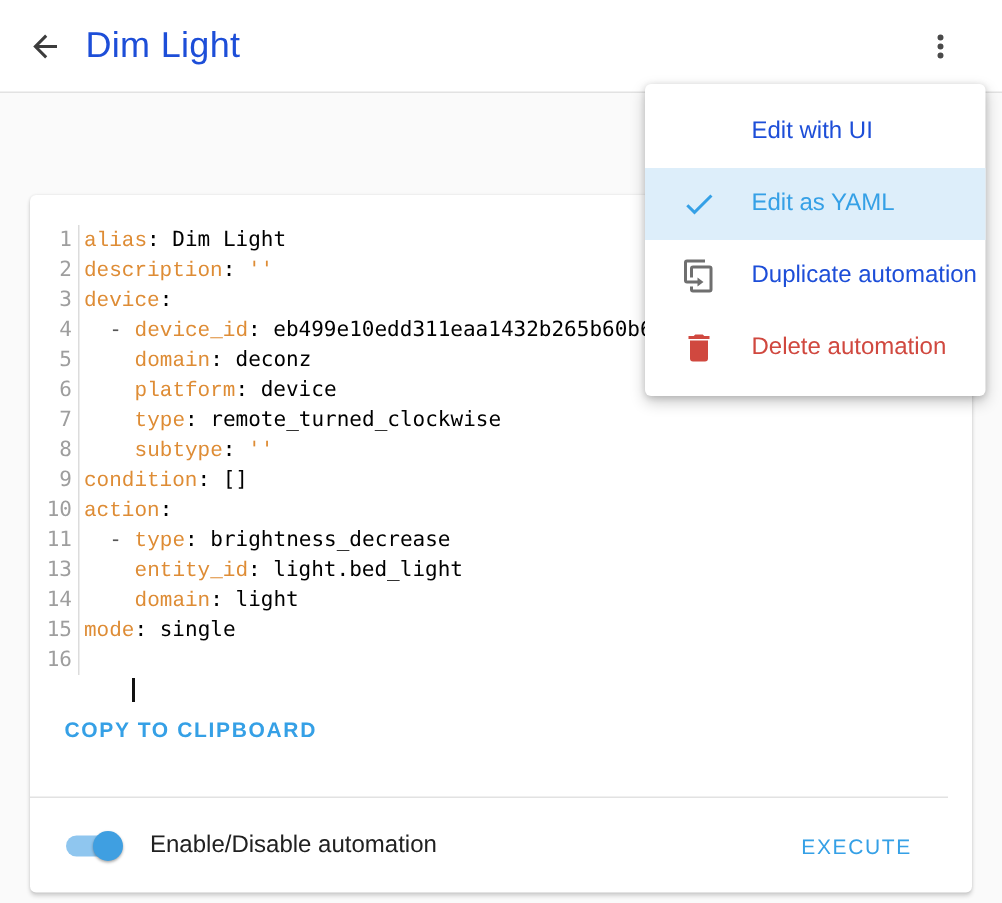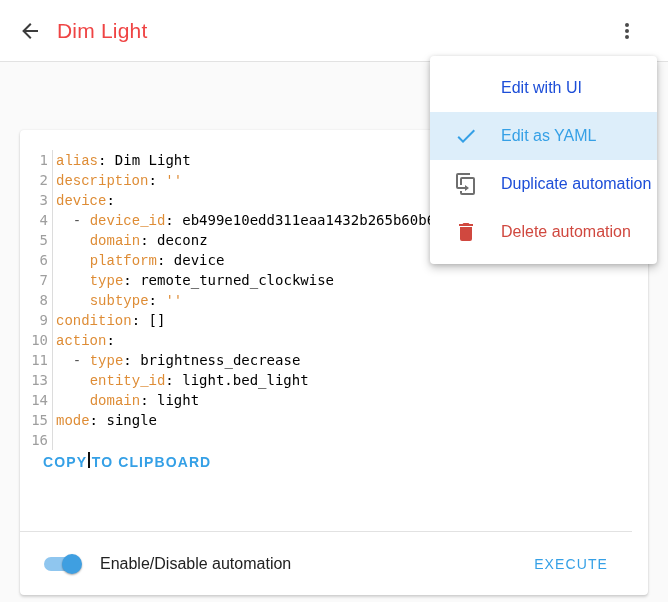--- a/index.html
+++ b/index.html
@@ -10,21 +10,21 @@
     -webkit-font-smoothing:antialiased;
   }
   
   .header{
     height:62px;background:#ffffff;border-bottom:1px solid #e2e2e2;
     display:flex;align-items:center;padding:0 29px 0 18px;box-sizing:border-box;
   }
   .icon24{width:24px;height:24px;flex:none;}
   .icon24 svg{width:100%;height:100%;display:block;}
   .back-btn{color:#3c3c3c;cursor:pointer;}
-  .page-title{font-size:21px;color:#ef4444;margin-left:15px;letter-spacing:.2px;}
+  .page-title{font-size:24px;color:#1d4ed8;margin-left:15px;letter-spacing:.2px;}
   .header-spacer{flex:1;}
   .kebab-btn{color:#4a4a4a;cursor:pointer;}
   
   .card{
     position:absolute;left:20px;top:130px;width:628px;height:465px;
     background:#fff;border-radius:4px;
     box-shadow:0 2px 3px rgba(0,0,0,.16), 0 0 2px rgba(0,0,0,.1);
   }
   .code-area{
     padding-top:20px;
@@ -36,21 +36,21 @@
     width:33px;flex:none;text-align:right;padding-right:4px;box-sizing:border-box;
     color:#9e9e9e;border-right:1px solid #dcdcdc;
   }
   .code-text{padding-left:3px;white-space:pre;color:#000;}
   .tok-plain{color:#000;}
   .tok-key{color:var(--yaml-key);font-family:Liberation Mono, monospace;}
   .tok-str{color:var(--yaml-key);}
   .tok-meta{color:#555;}
   .text-caret{position:absolute;width:1.5px;height:16px;background:#111;left:68px;top:322px;}
   .copy-btn{
-    display:inline-block;margin:4px 0 0 23px;color:var(--accent);
+    display:inline-block;margin:28px 0 0 23px;color:var(--accent);
     font-size:14px;font-weight:bold;letter-spacing:1.1px;cursor:pointer;
   }
   
   .card-footer{
     position:absolute;left:0;right:16px;bottom:0;height:64px;
     border-top:1px solid #e2e2e2;display:flex;align-items:center;
     padding:0 24px;box-sizing:border-box;
   }
   .toggle{width:35px;height:14px;border-radius:7px;background:var(--toggle-track);position:relative;flex:none;cursor:pointer;margin-right:3px;}
   .toggle-thumb{

